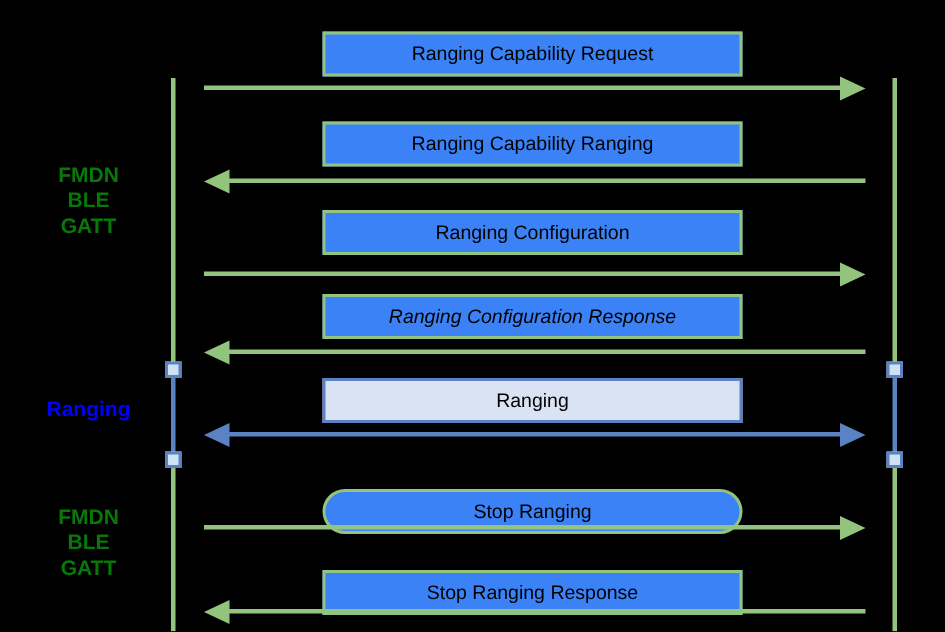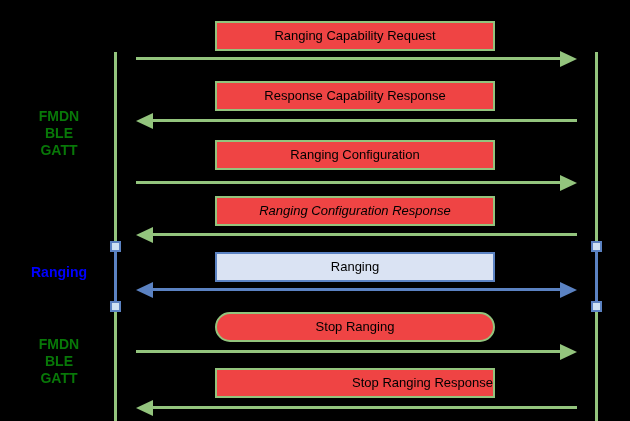--- a/index.html
+++ b/index.html
@@ -55,21 +55,21 @@
     position: absolute;
     left: 215px;
     width: 276px;
     height: 26px;
     border: 2px solid;
     text-align: center;
     line-height: 26px;
     font-size: 13px;
     color: #000000;
   }
-  .msg-box.green { background: #ef4444; border-color: #93c47d; }
+  .msg-box.green { background: #3b82f6; border-color: #93c47d; }
   .msg-box.blue  { background: #dae3f3; border-color: #5b82c2; }
 
   
   .arrow { position: absolute; left: 136px; width: 441px; height: 16px; }
   .arrow .line { position: absolute; top: 6px; height: 3px; left: 0; right: 0; }
   .arrow.green .line { background: #93c47d; }
   .arrow.blue  .line { background: #5b82c2; }
   .arrow.dir-right .line { right: 13px; }
   .arrow.dir-left  .line { left: 13px; }
   .arrow.dir-both  .line { left: 13px; right: 13px; }
@@ -120,46 +120,46 @@
   <div class="lifeline-seg green ll-right seg-bottom"></div>
   <div class="activation-node node-right node-upper"></div>
   <div class="activation-node node-right node-lower"></div>
 
   <div>
       <div class="msg-box green" style="top: 21px;"><span>Ranging Capability Request</span></div>
       <div class="arrow green dir-right" style="top: 51px;">
         <div class="line"></div>
         <div class="head head-right"></div>
       </div>
-      <div class="msg-box green" style="top: 81px;"><span>Response Capability Response</span></div>
+      <div class="msg-box green" style="top: 81px;"><span>Ranging Capability Ranging</span></div>
       <div class="arrow green dir-left" style="top: 113px;">
         <div class="line"></div>
         <div class="head head-left"></div>
       </div>
       <div class="msg-box green" style="top: 140px; text-align: center;"><span>Ranging Configuration</span></div>
       <div class="arrow green dir-right" style="top: 175px;">
         <div class="line"></div>
         <div class="head head-right"></div>
       </div>
       <div class="msg-box green" style="top: 196px; font-style: italic;"><span>Ranging Configuration Response</span></div>
       <div class="arrow green dir-left" style="top: 227px;">
         <div class="line"></div>
         <div class="head head-left"></div>
       </div>
       <div class="msg-box blue" style="top: 252px;"><span>Ranging</span></div>
       <div class="arrow blue dir-both" style="top: 282px;">
         <div class="line"></div>
         <div class="head head-right"></div>
         <div class="head head-left"></div>
       </div>
-      <div class="msg-box green" style="top: 312px; border-radius: 15px;"><span>Stop Ranging</span></div>
+      <div class="msg-box green" style="top: 326px; border-radius: 15px;"><span>Stop Ranging</span></div>
       <div class="arrow green dir-right" style="top: 344px;">
         <div class="line"></div>
         <div class="head head-right"></div>
       </div>
-      <div class="msg-box green" style="top: 368px; text-align: right;"><span>Stop Ranging Response</span></div>
+      <div class="msg-box green" style="top: 380px;"><span>Stop Ranging Response</span></div>
       <div class="arrow green dir-left" style="top: 400px;">
         <div class="line"></div>
         <div class="head head-left"></div>
       </div>
     </div>
 
 </div>
 
 </body></html>

